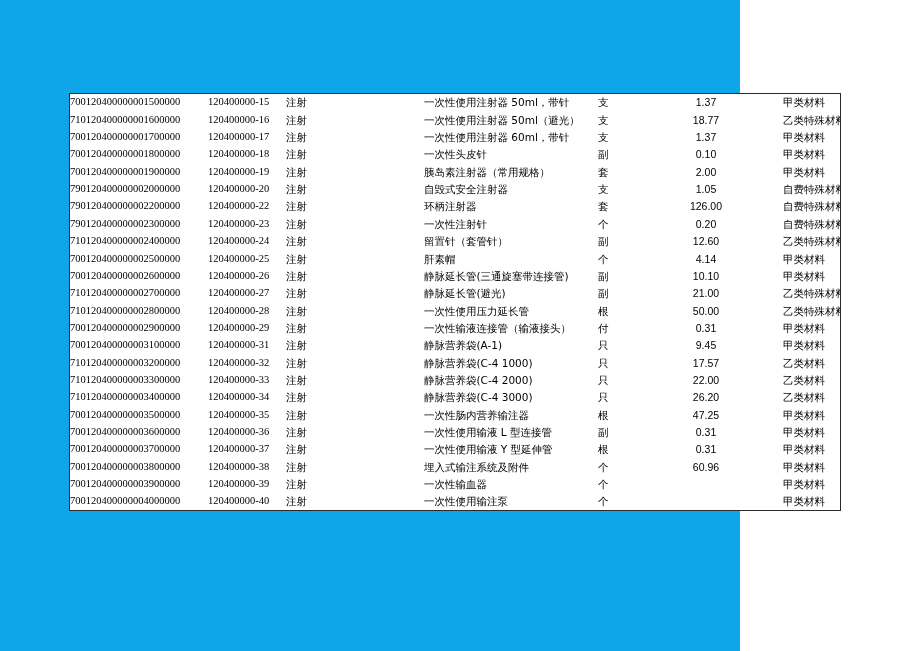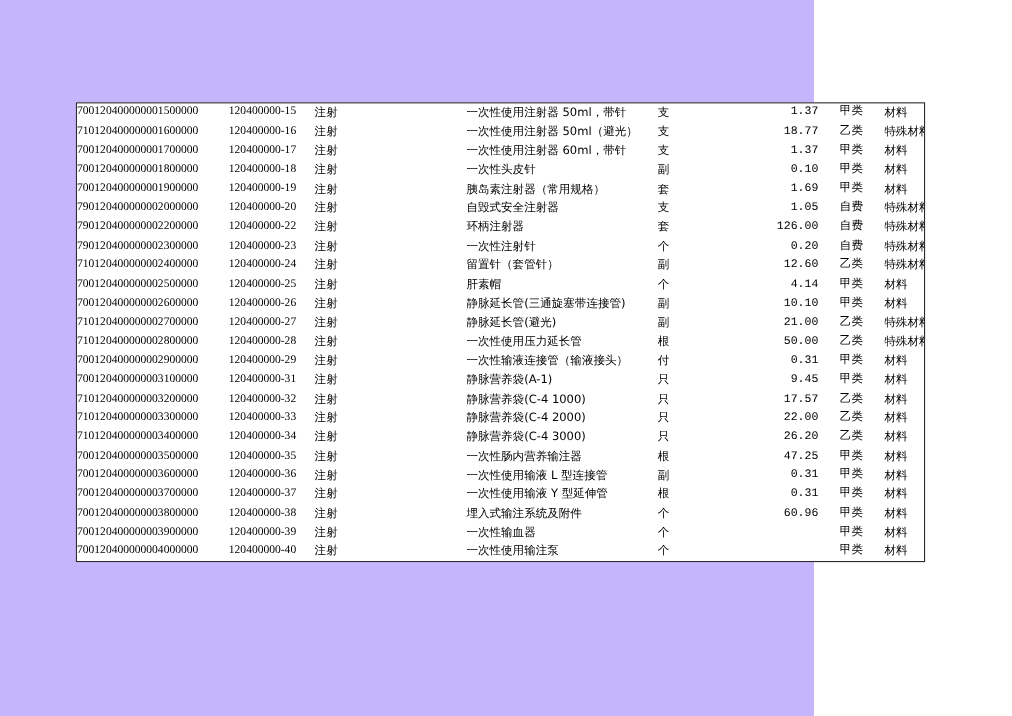--- a/index.html
+++ b/index.html
@@ -12,21 +12,21 @@
     height: 651px;
     font-family: "Liberation Serif", "DejaVu Serif", serif;
     color: #000000;
     overflow: hidden;
   }
 
   #page {
     position: relative;
     width: 740px;
     height: 651px;
-    background: #c4b5fd;
+    background: #0ea5e9;
   }
 
   
   #table-wrap {
     position: absolute;
     left: 69px;
     top: 93px;
     width: 772px;
     border: 1.6px solid #2b2b2b;
     box-sizing: border-box;
@@ -87,30 +87,30 @@
     font-size: 10px;
     padding-left: 2px;
   }
   .cell-unit {
     text-align: left;
     padding-left: 26px;
     font-family: "DejaVu Sans", "Liberation Sans", sans-serif;
     font-size: 10px;
   }
   .cell-price {
-    text-align: right;
+    text-align: center;
     padding-right: 22px;
-    font-family: Liberation Mono, monospace;
+    font-family: Liberation Sans, sans-serif;
     font-size: 10.5px;
     margin-top: 24px;
   }
   .cell-class {
-    text-align: center;
+    text-align: right;
     padding-left: 6px;
-    font-family: Liberation Serif, serif;
+    font-family: Liberation Sans, sans-serif;
     font-size: 10px;
   }
   .cell-type {
     text-align: left;
     padding-left: 4px;
     font-family: "DejaVu Sans", "Liberation Sans", sans-serif;
     font-size: 10px;
   }
 </style>
 </head>
@@ -169,21 +169,21 @@
             <td class="cell-price">0.10</td>
             <td class="cell-class">甲类</td>
             <td class="cell-type">材料</td>
           </tr>
           <tr>
             <td class="cell-code">700120400000001900000</td>
             <td class="cell-refno">120400000-19</td>
             <td class="cell-cat">注射</td>
             <td class="cell-name">胰岛素注射器（常用规格）</td>
             <td class="cell-unit">套</td>
-            <td class="cell-price">1.69</td>
+            <td class="cell-price">2.00</td>
             <td class="cell-class">甲类</td>
             <td class="cell-type">材料</td>
           </tr>
           <tr>
             <td class="cell-code">790120400000002000000</td>
             <td class="cell-refno">120400000-20</td>
             <td class="cell-cat">注射</td>
             <td class="cell-name">自毁式安全注射器</td>
             <td class="cell-unit">支</td>
             <td class="cell-price">1.05</td>

